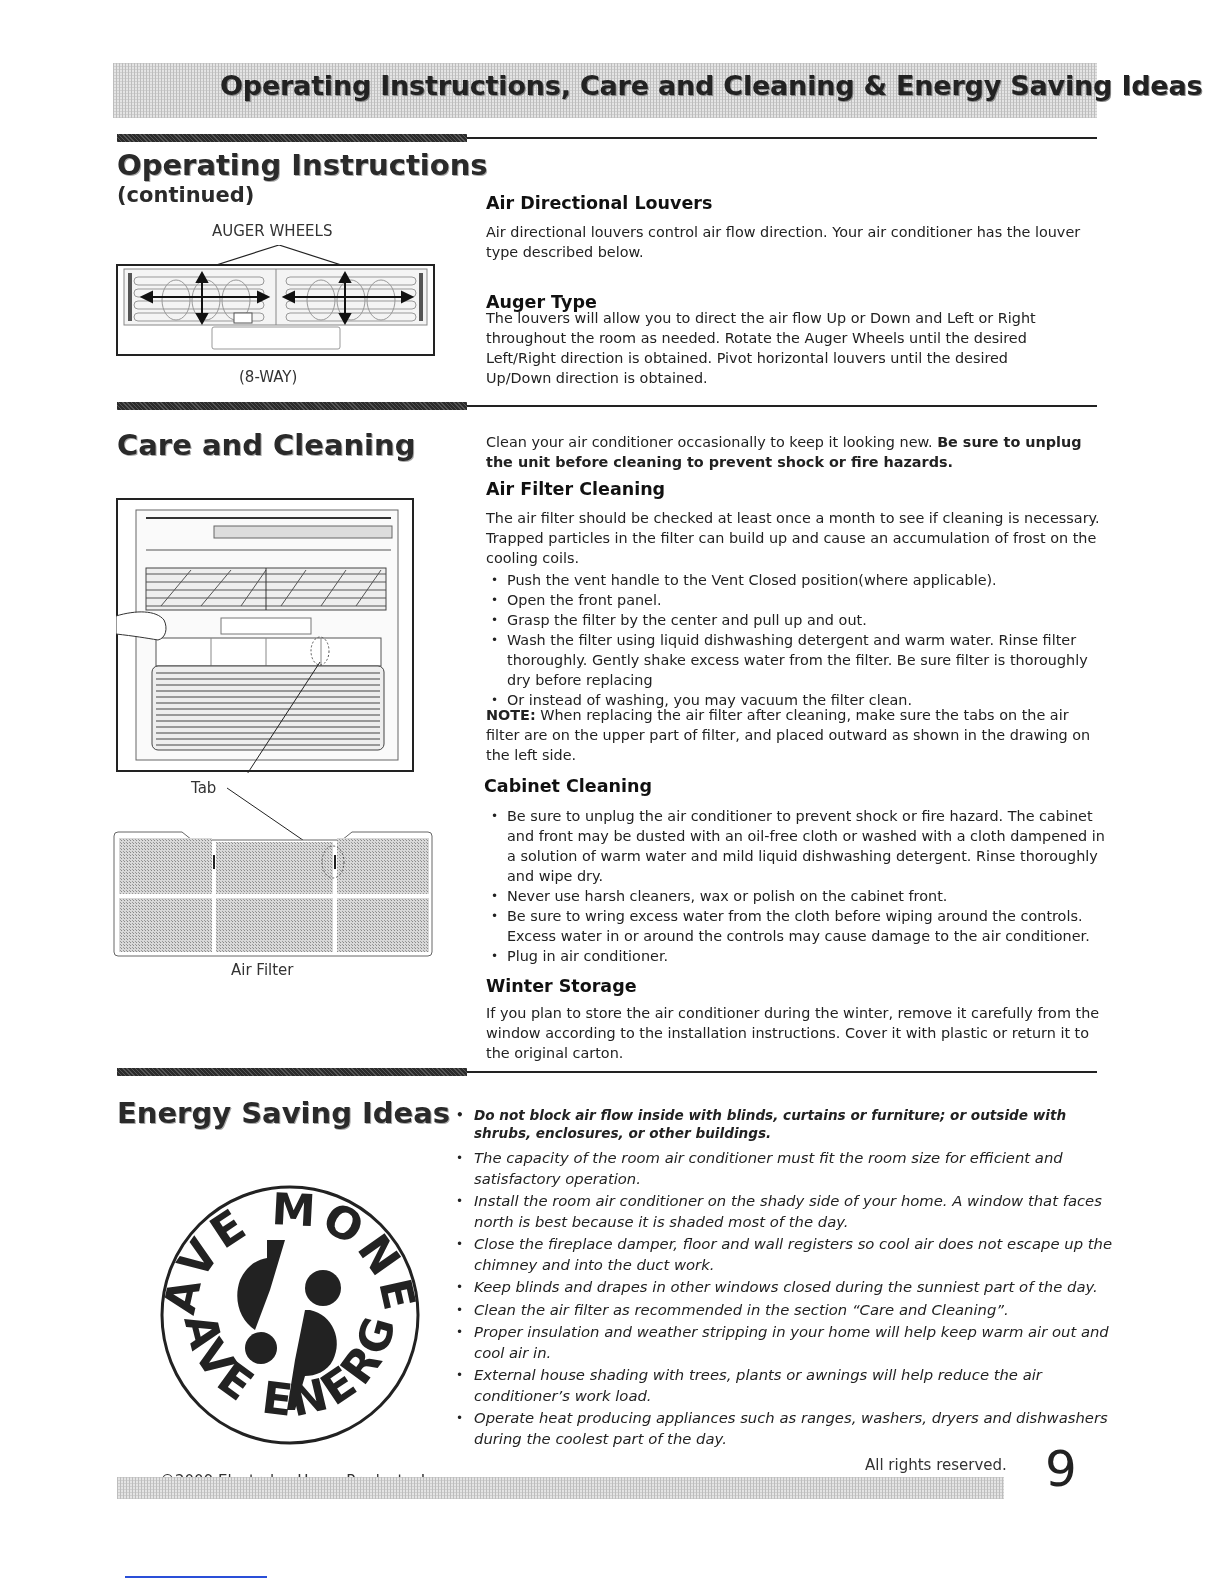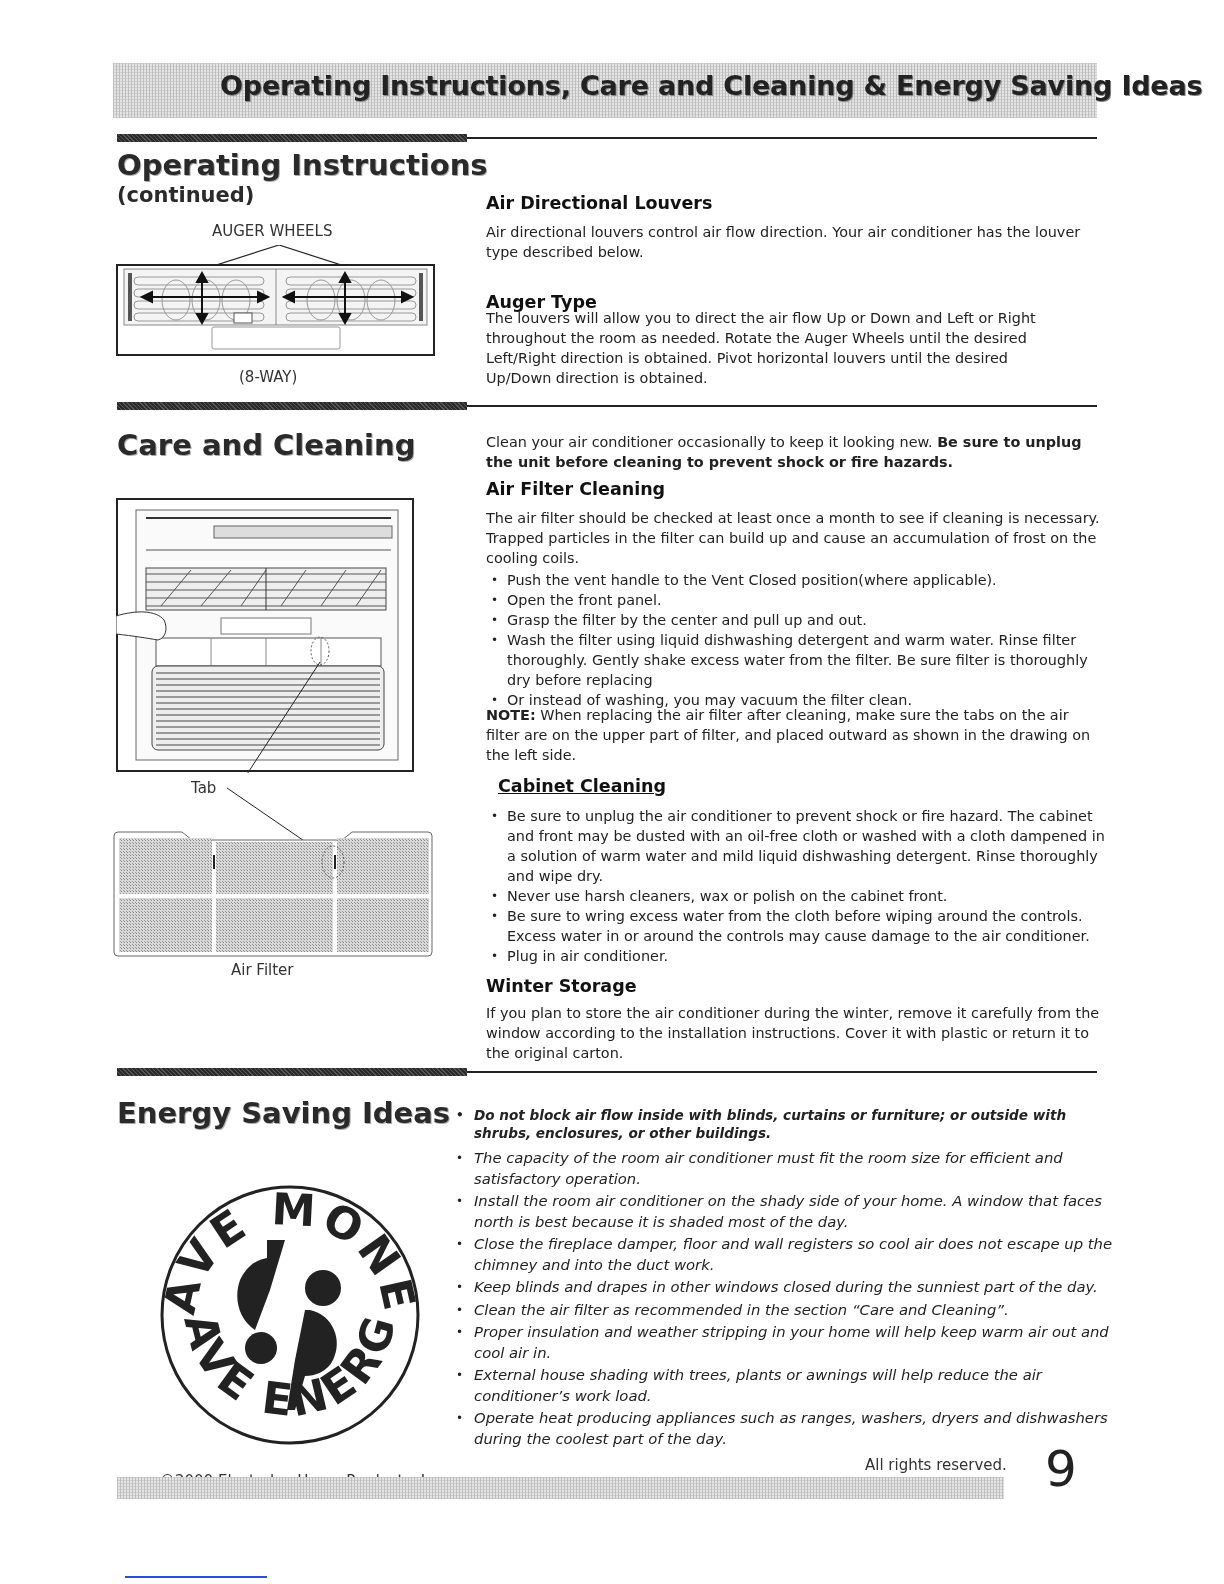--- a/index.html
+++ b/index.html
@@ -171,21 +171,21 @@
   <li>Push the vent handle to the Vent Closed position(where applicable).</li>
   <li>Open the front panel.</li>
   <li>Grasp the filter by the center and pull up and out.</li>
   <li>Wash the filter using liquid dishwashing detergent and warm water. Rinse filter thoroughly. Gently shake excess water from the filter. Be sure filter is thoroughly dry before replacing</li>
   <li>Or instead of washing, you may vacuum the filter clean.</li>
 </ul>
 <div class="abs p" style="left:486px;top:705px;width:615px;">
   <b>NOTE:</b><span> When replacing the air filter after cleaning, make sure the tabs on the air filter are on the upper part of filter, and placed outward as shown in the drawing on the left side.</span>
 </div>
 
-<div class="abs h2" style="left:498px;top:776px;text-decoration:underline;">Cabinet Cleaning</div>
+<div class="abs h2" style="left:484px;top:776px;">Cabinet Cleaning</div>
 <ul class="abs bl" style="left:486px;top:806px;width:620px;">
   <li>Be sure to unplug the air conditioner to prevent shock or fire hazard. The cabinet and front may be dusted with an oil-free cloth or washed with a cloth dampened in a solution of warm water and mild liquid dishwashing detergent. Rinse thoroughly and wipe dry.</li>
   <li>Never use harsh cleaners, wax or polish on the cabinet front.</li>
   <li>Be sure to wring excess water from the cloth before wiping around the controls. Excess water in or around the controls may cause damage to the air conditioner.</li>
   <li>Plug in air conditioner.</li>
 </ul>
 
 <div class="abs h2" style="left:486px;top:976px;">Winter Storage</div>
 <div class="abs p" style="left:486px;top:1003px;width:615px;">If you plan to store the air conditioner during the winter, remove it carefully from the window according to the installation instructions. Cover it with plastic or return it to the original carton.</div>
 

